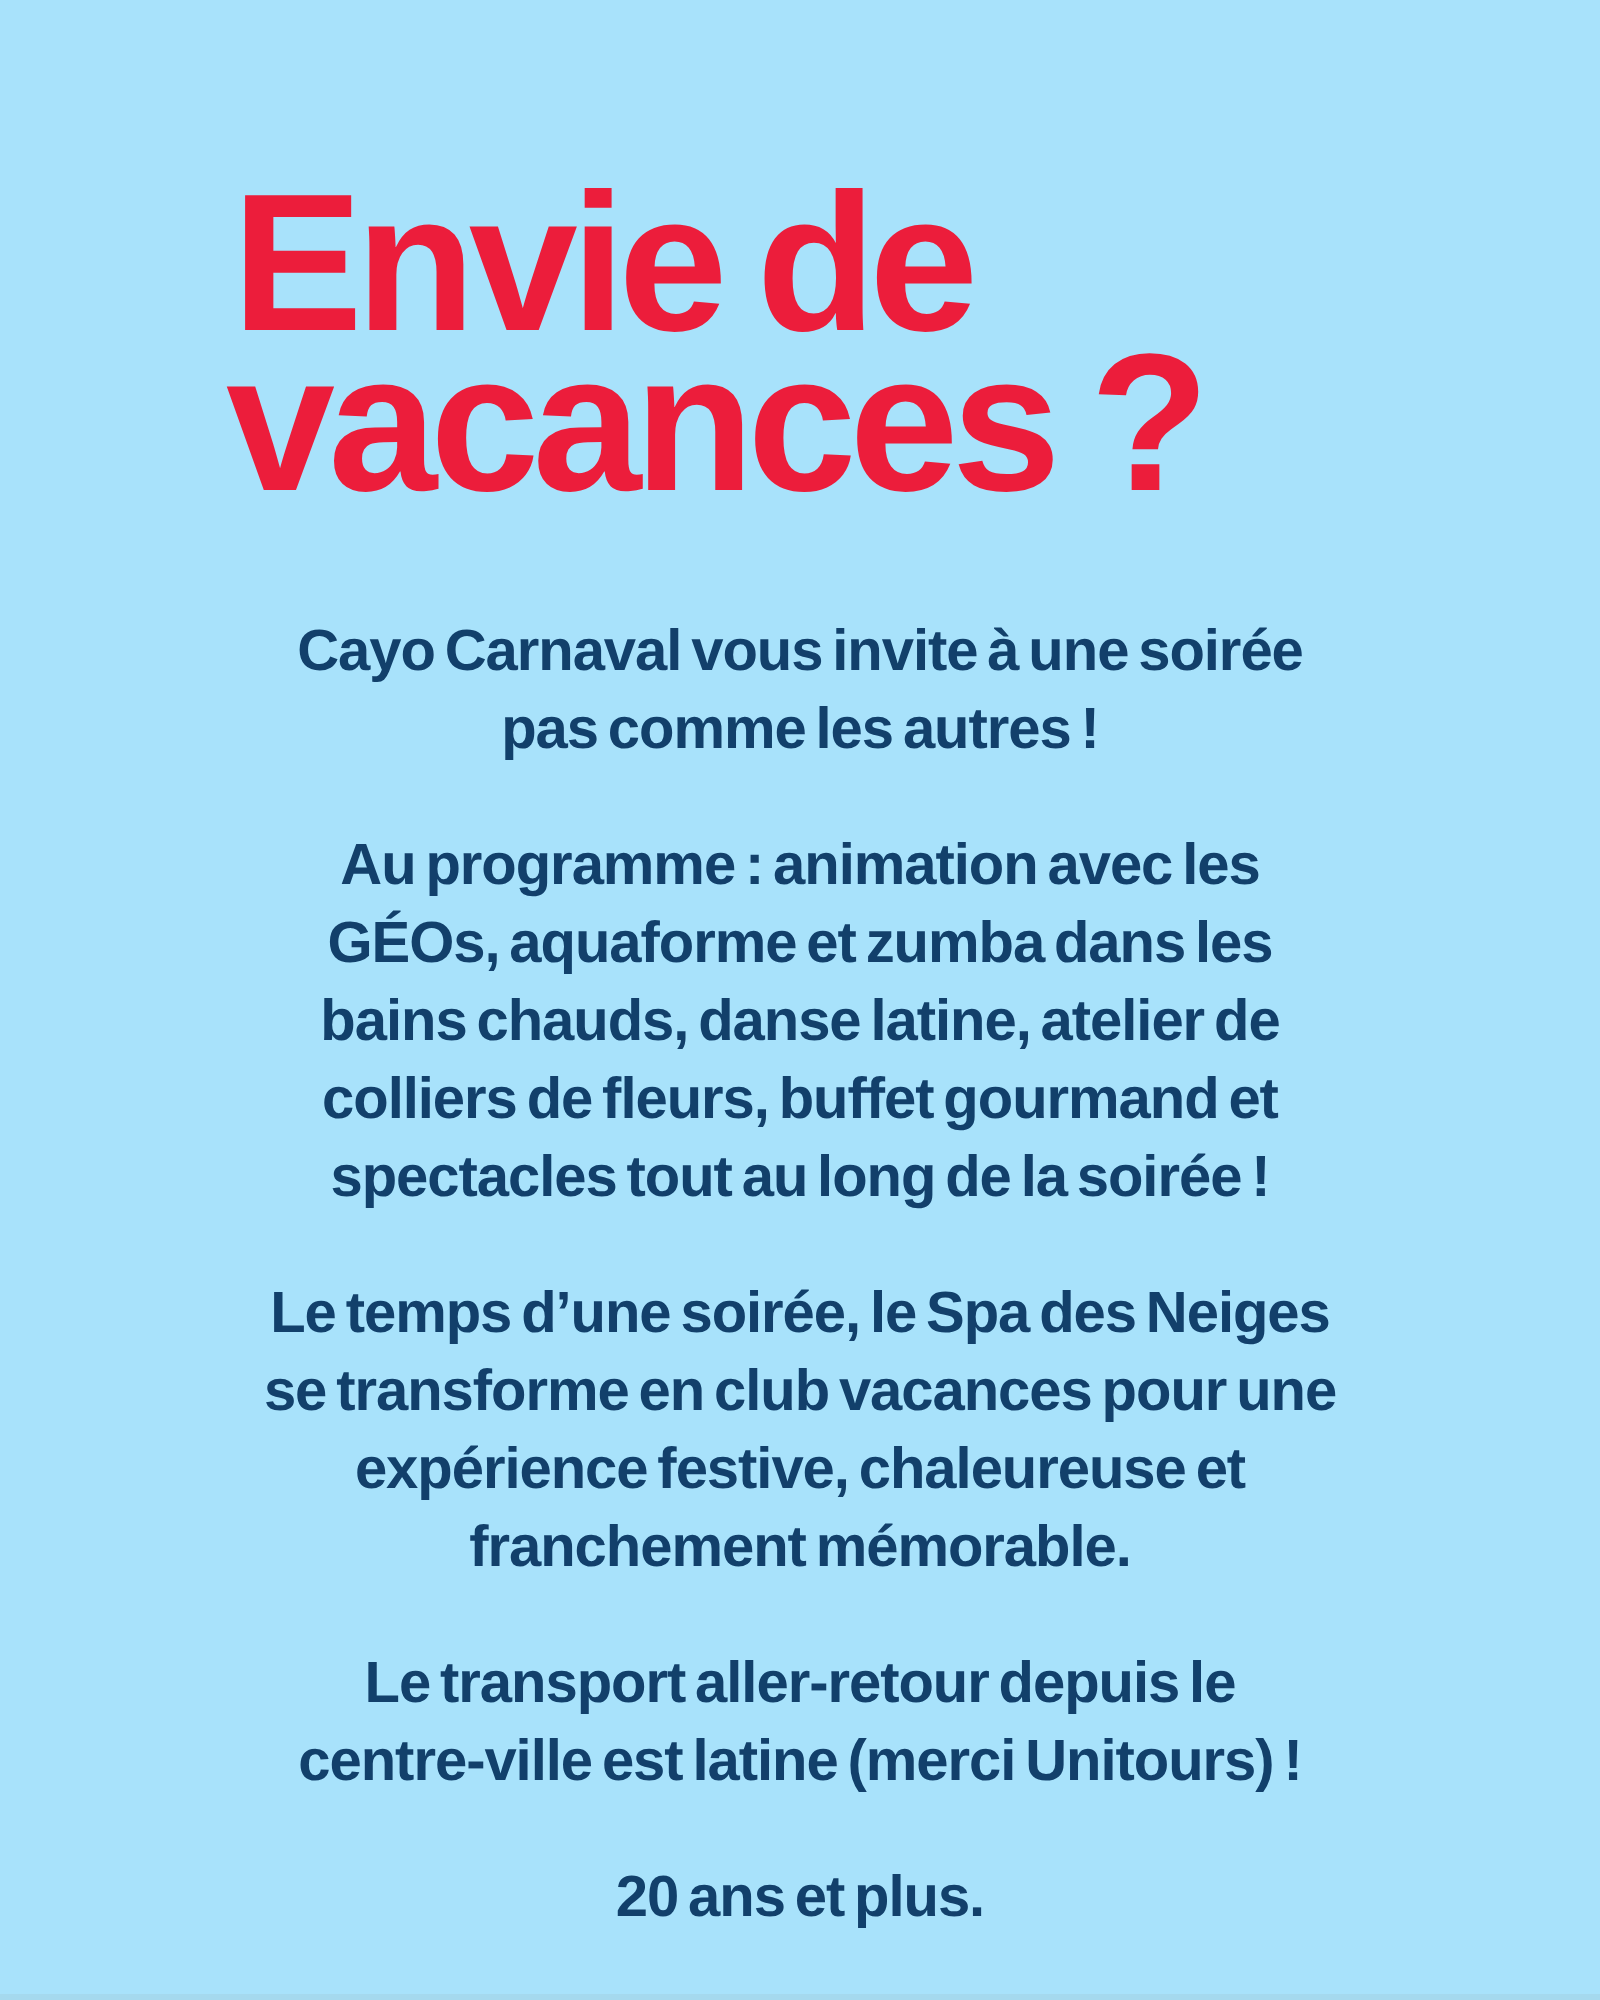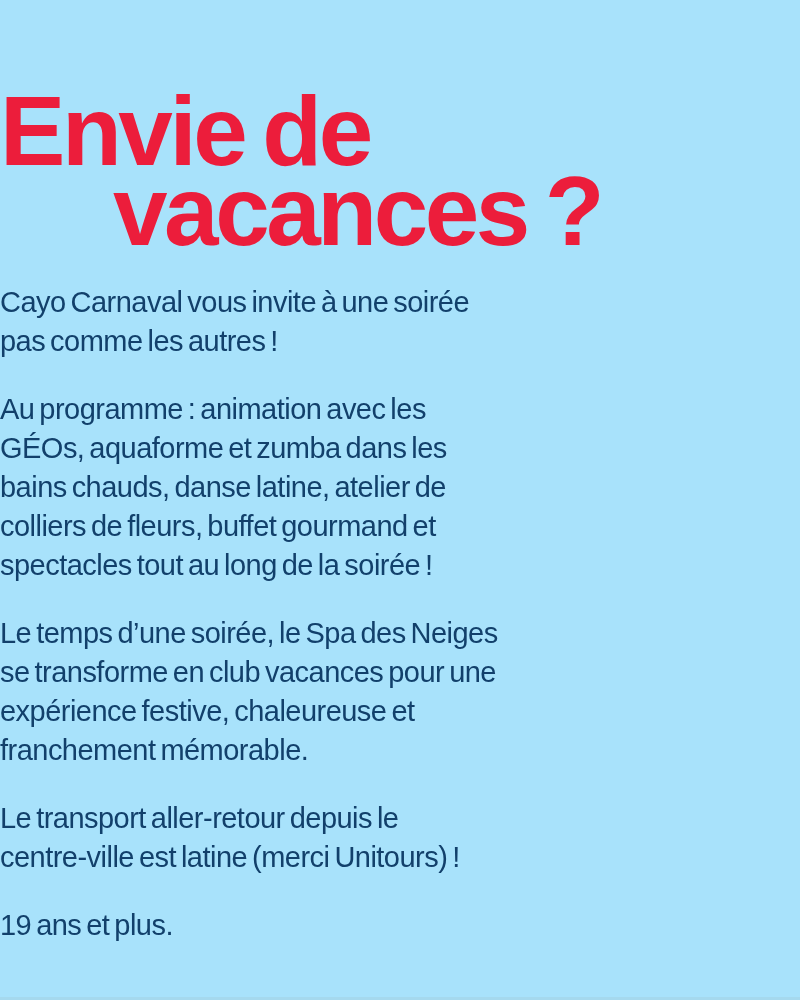--- a/index.html
+++ b/index.html
@@ -17,31 +17,32 @@
   .headline {
     margin-top: 91px;
     color: #ec1d3b;
     font-size: 98px;
     line-height: 80px;
     font-weight: bold;
     letter-spacing: -0.035em;
     word-spacing: -0.06em;
   }
   .headline-line1 {
+    padding-left: 116px;
   }
   .headline-line2 {
     padding-left: 113px;
   }
   .body-copy {
-    margin-top: 32px;
+    margin-top: 56px;
     color: #12406b;
     font-size: 29px;
     line-height: 39px;
-    font-weight: normal;
-    text-align: left;
+    font-weight: bold;
+    text-align: center;
     letter-spacing: -0.018em;
     word-spacing: -0.09em;
   }
   .body-copy p {
     margin: 0 0 29px 0;
     white-space: pre-line;
   }
   .bottom-strip {
     position: absolute;
     left: 0;
@@ -68,18 +69,18 @@
 GÉOs, aquaforme et zumba dans les
 bains chauds, danse latine, atelier de
 colliers de fleurs, buffet gourmand et
 spectacles tout au long de la soirée !</p>
     <p>Le temps d’une soirée, le Spa des Neiges
 se transforme en club vacances pour une
 expérience festive, chaleureuse et
 franchement mémorable.</p>
     <p>Le transport aller-retour depuis le
 centre-ville est latine (merci Unitours) !</p>
-    <p>19 ans et plus.</p>
+    <p>20 ans et plus.</p>
   </div>
 
   <div class="bottom-strip"></div>
 
 </div>
 
 </body></html>

